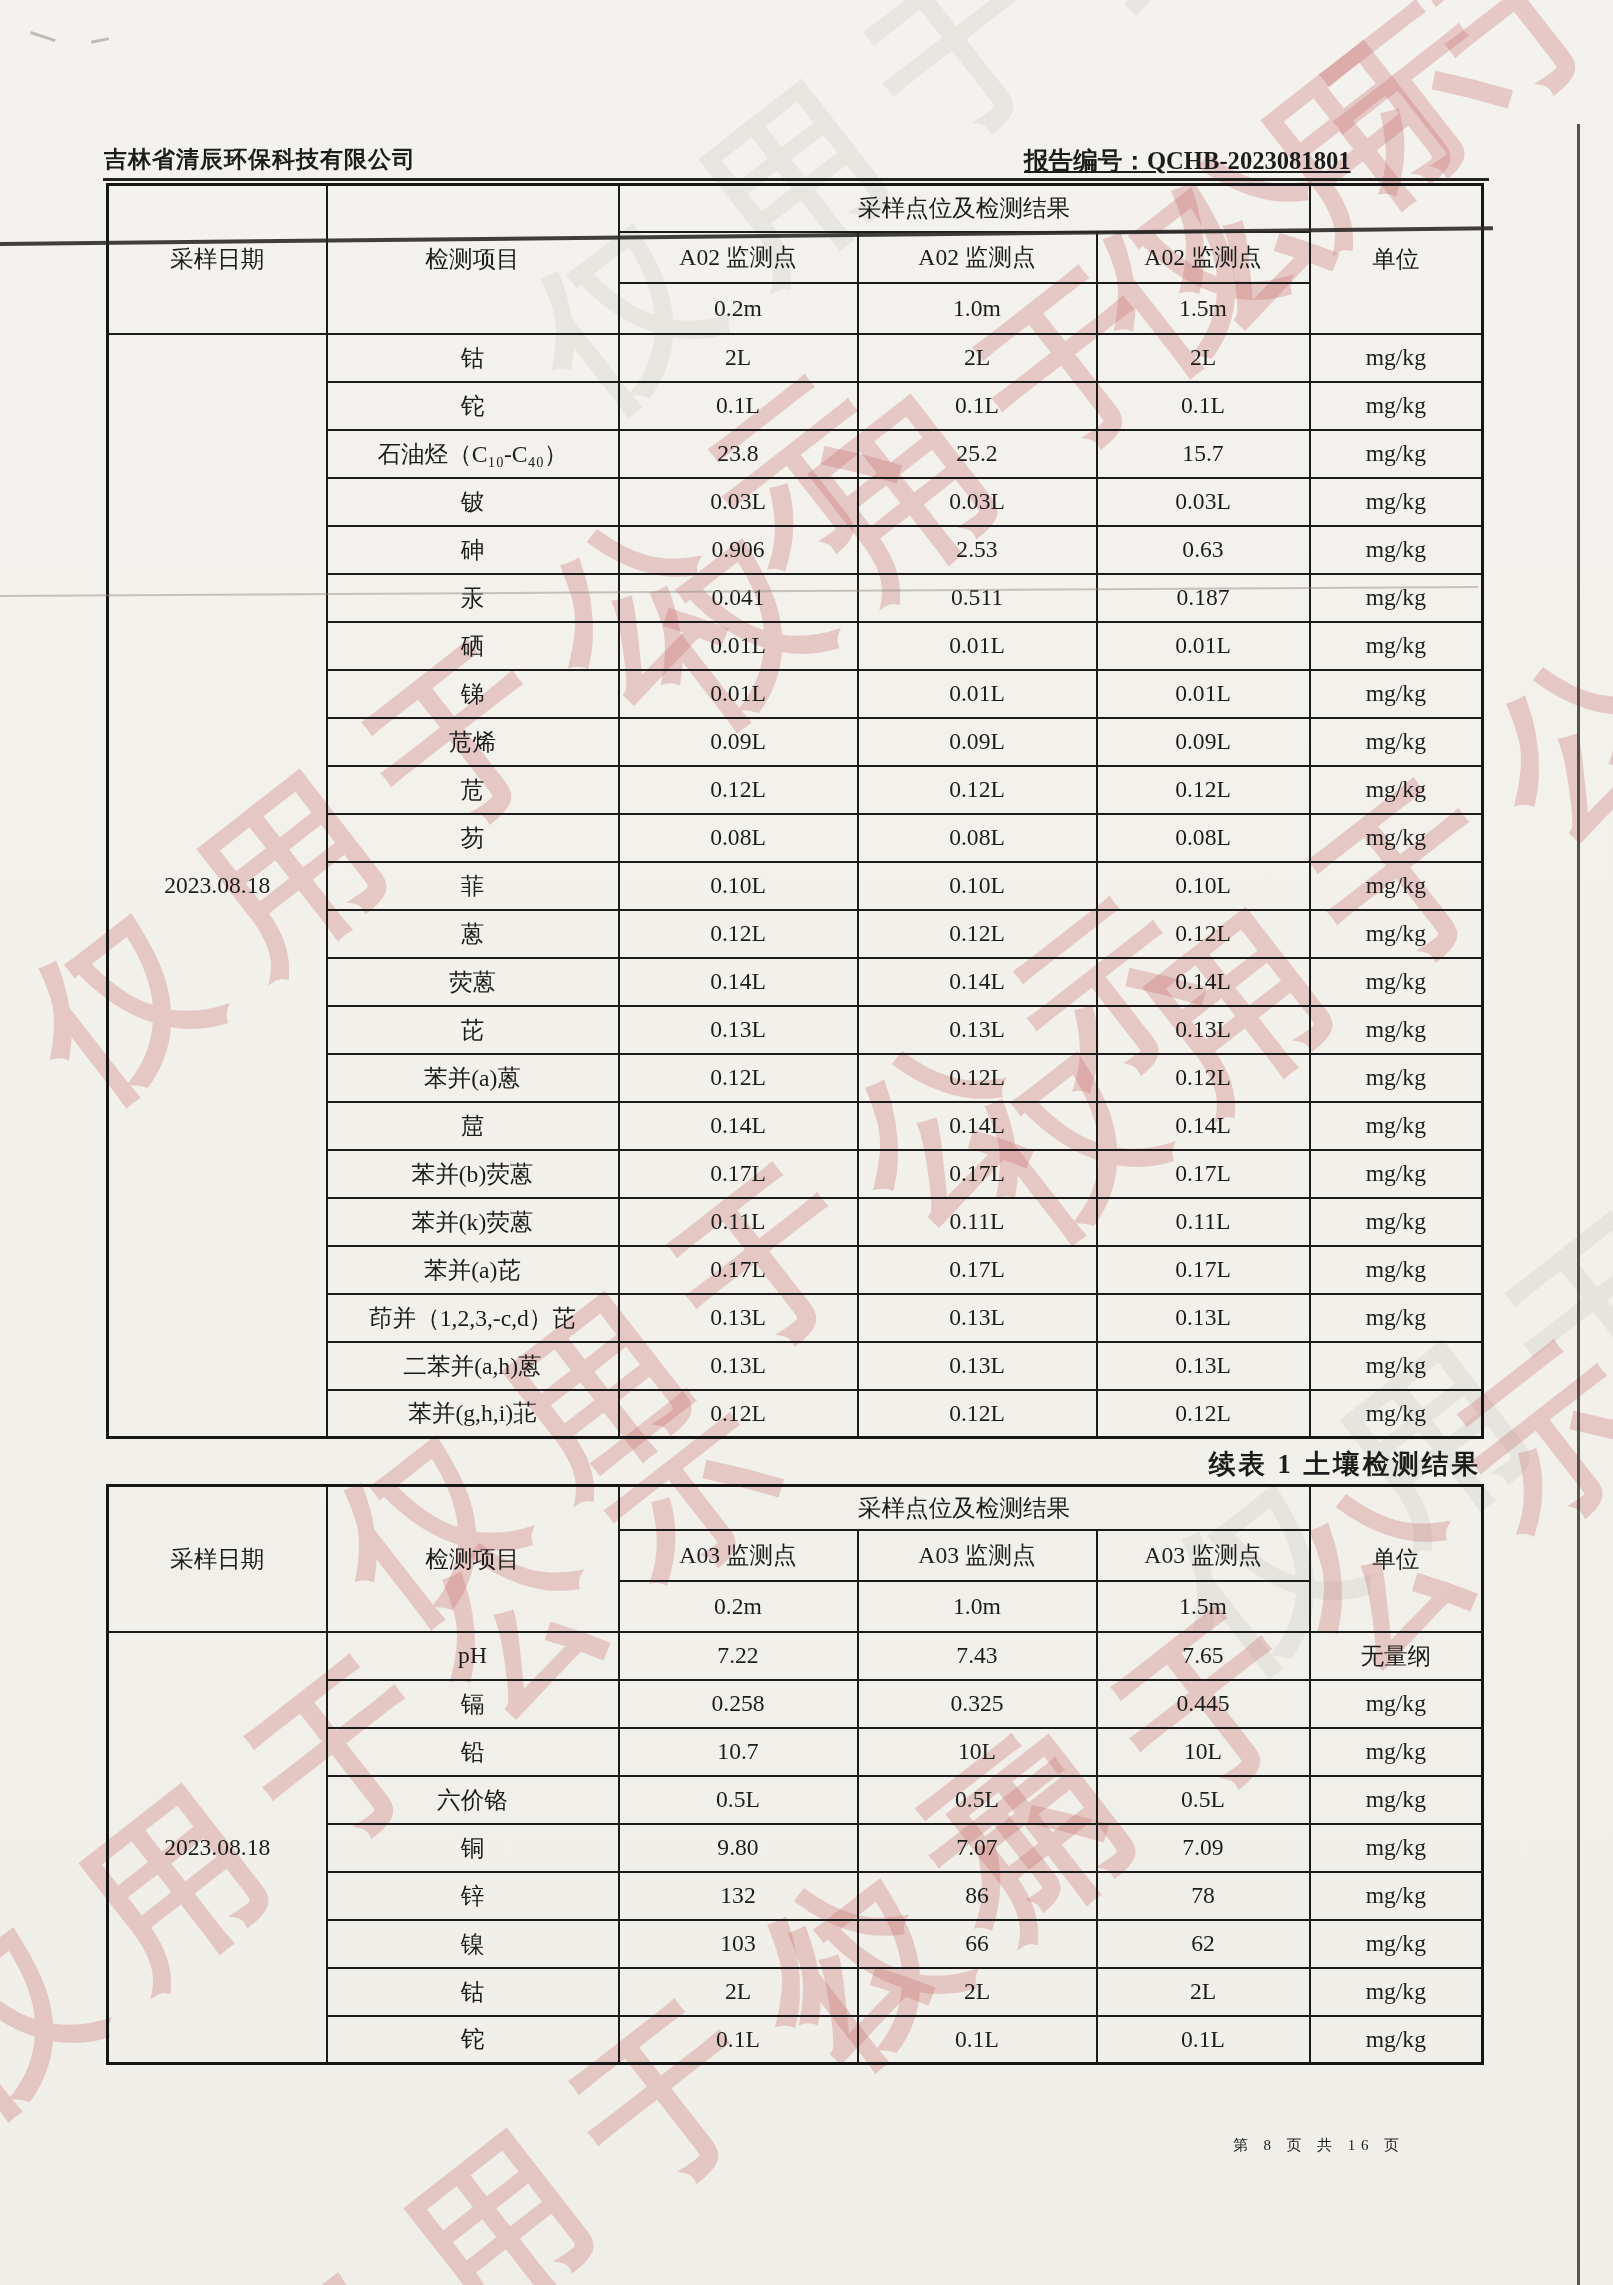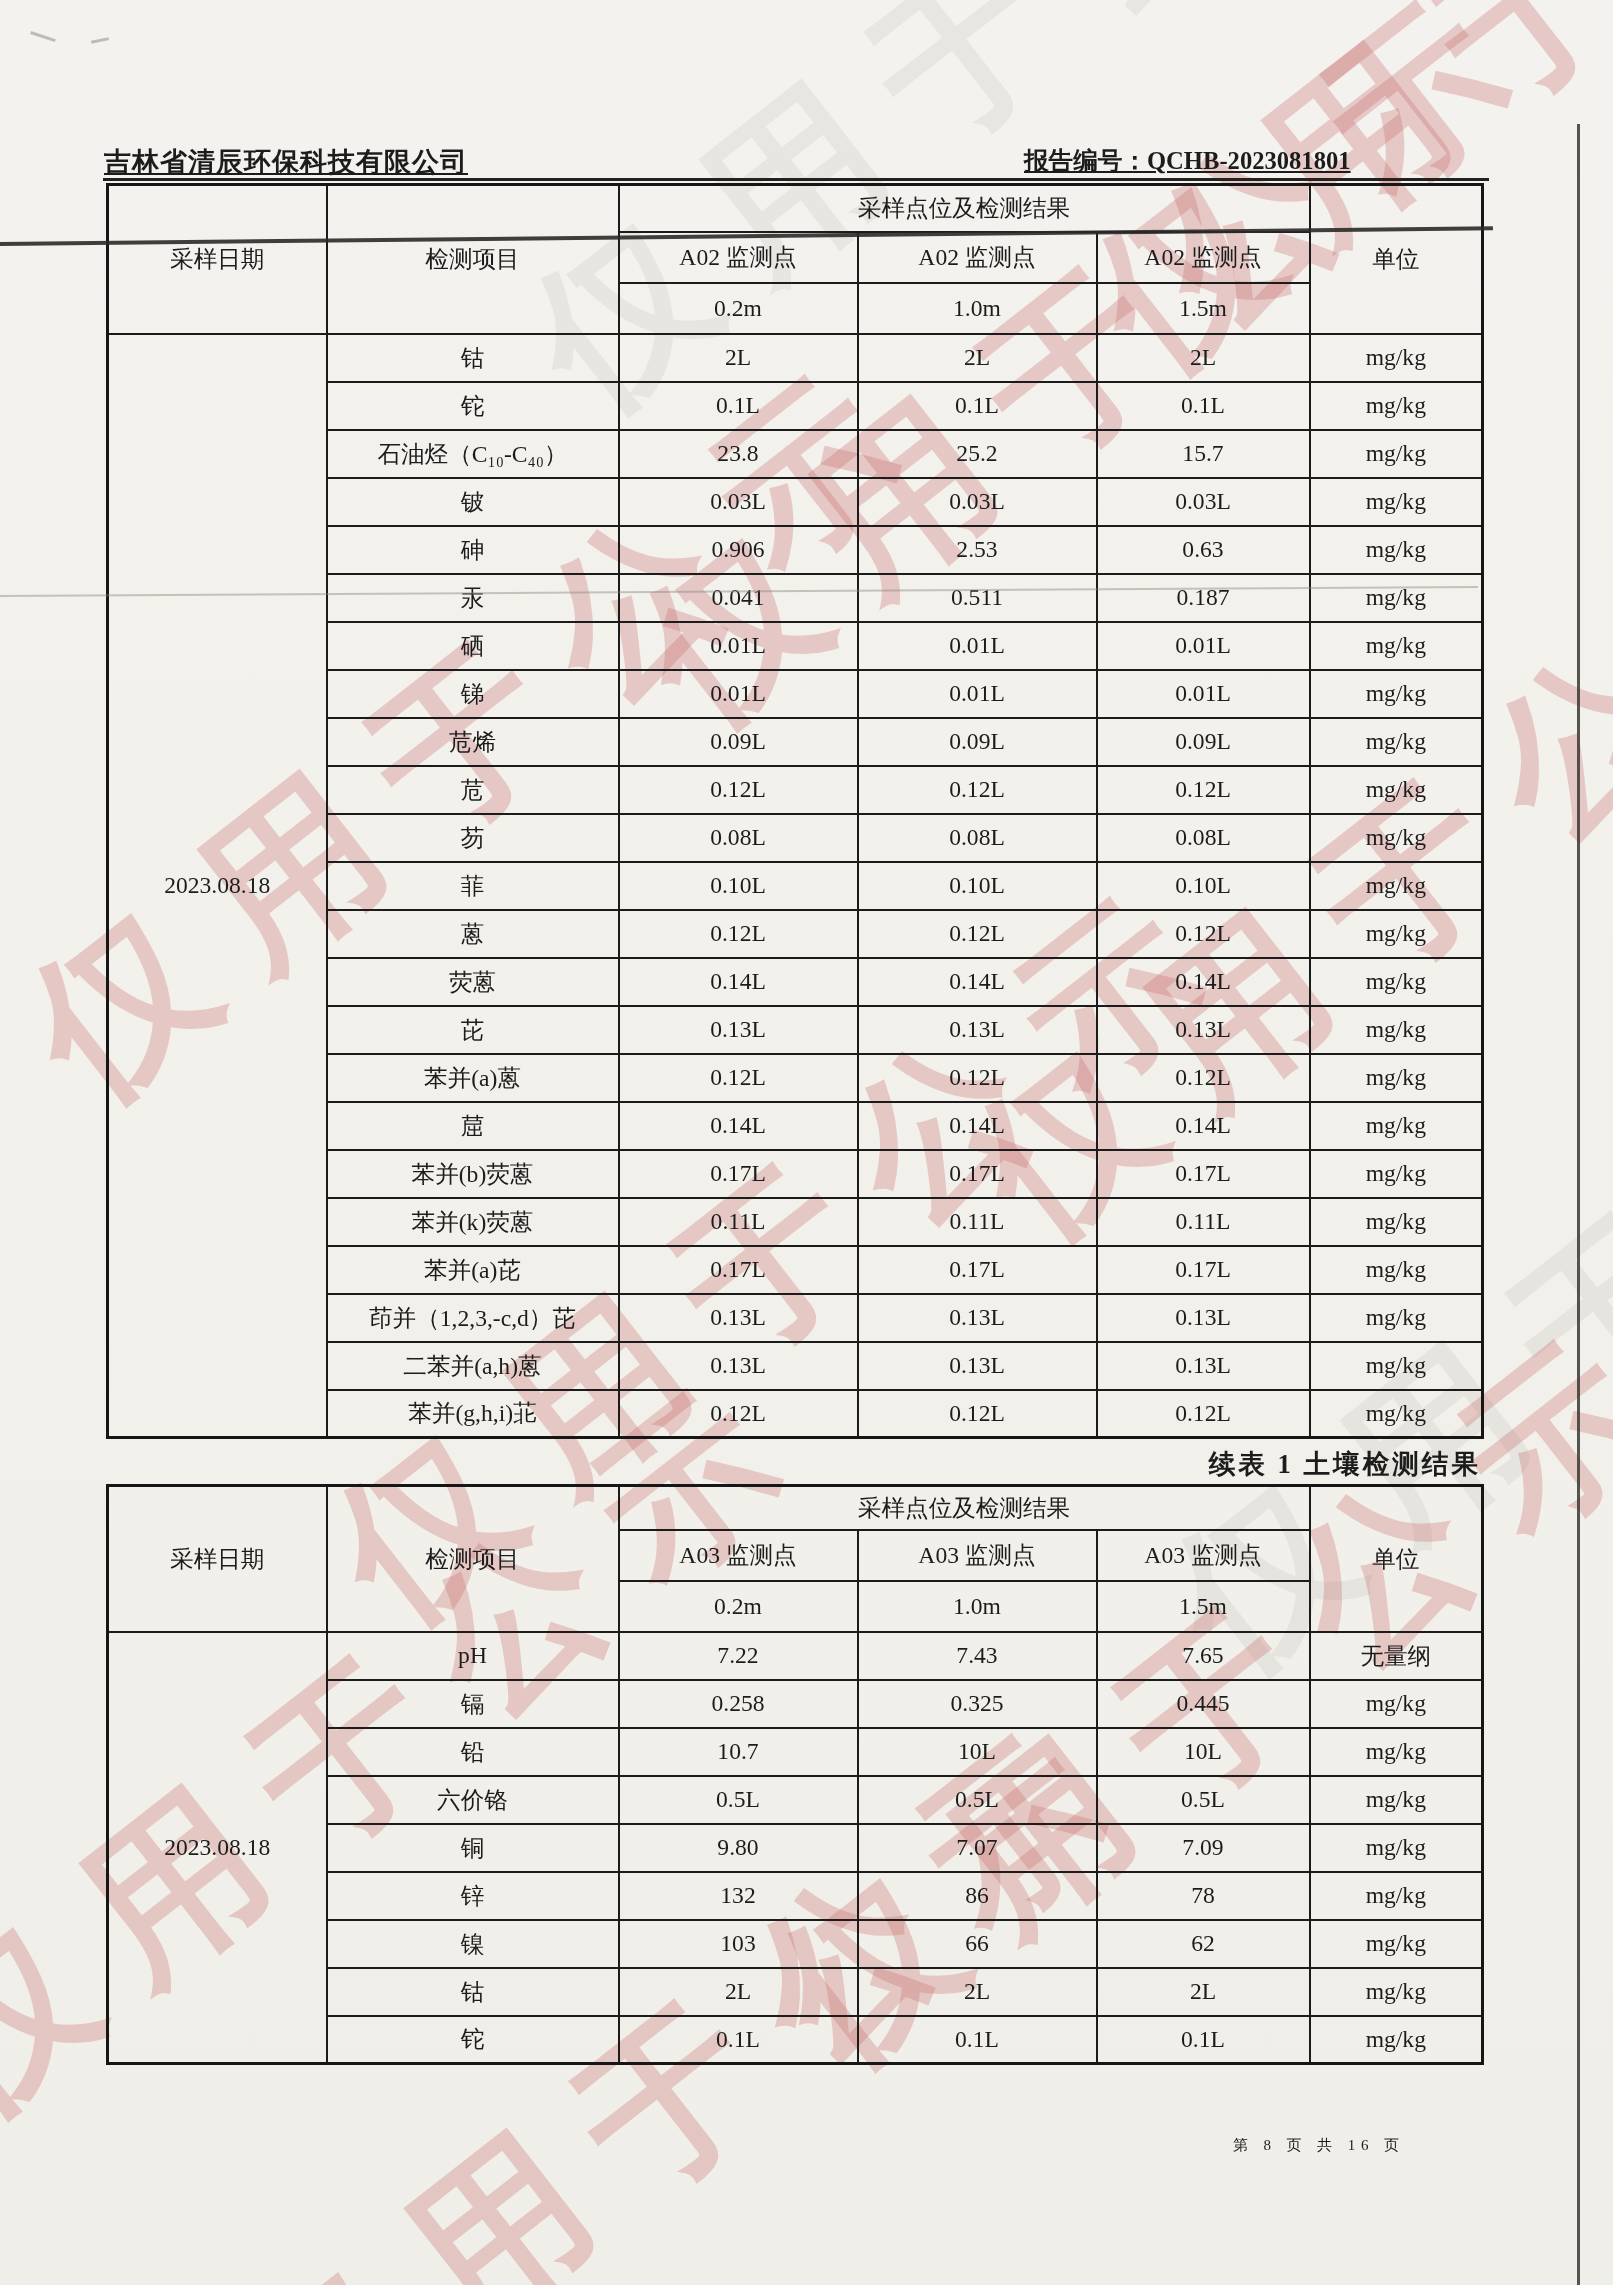--- a/index.html
+++ b/index.html
@@ -7,21 +7,21 @@
     position:relative;
     width:1614px;height:2285px;
     background:linear-gradient(180deg,#f4f2ee 0%,#f2f0ea 60%,#f0eee8 100%);
     overflow:hidden;
     font-family:"Liberation Serif","DejaVu Serif",serif;
     color:#1c1c1c;
   }
   
   .company{
     position:absolute;left:104px;top:144px;
-    font-size:27px;font-weight:700;letter-spacing:1px;text-decoration:underline;
+    font-size:23px;font-weight:700;letter-spacing:1px;
   }
   .report-no{
     position:absolute;left:1024px;top:144px;width:463px;
     font-size:24.6px;font-weight:700;text-align:left;
     text-decoration:underline;
   }
   .header-rule{
     position:absolute;left:103px;top:178px;width:1386px;height:3px;
     background:#24221f;
   }

